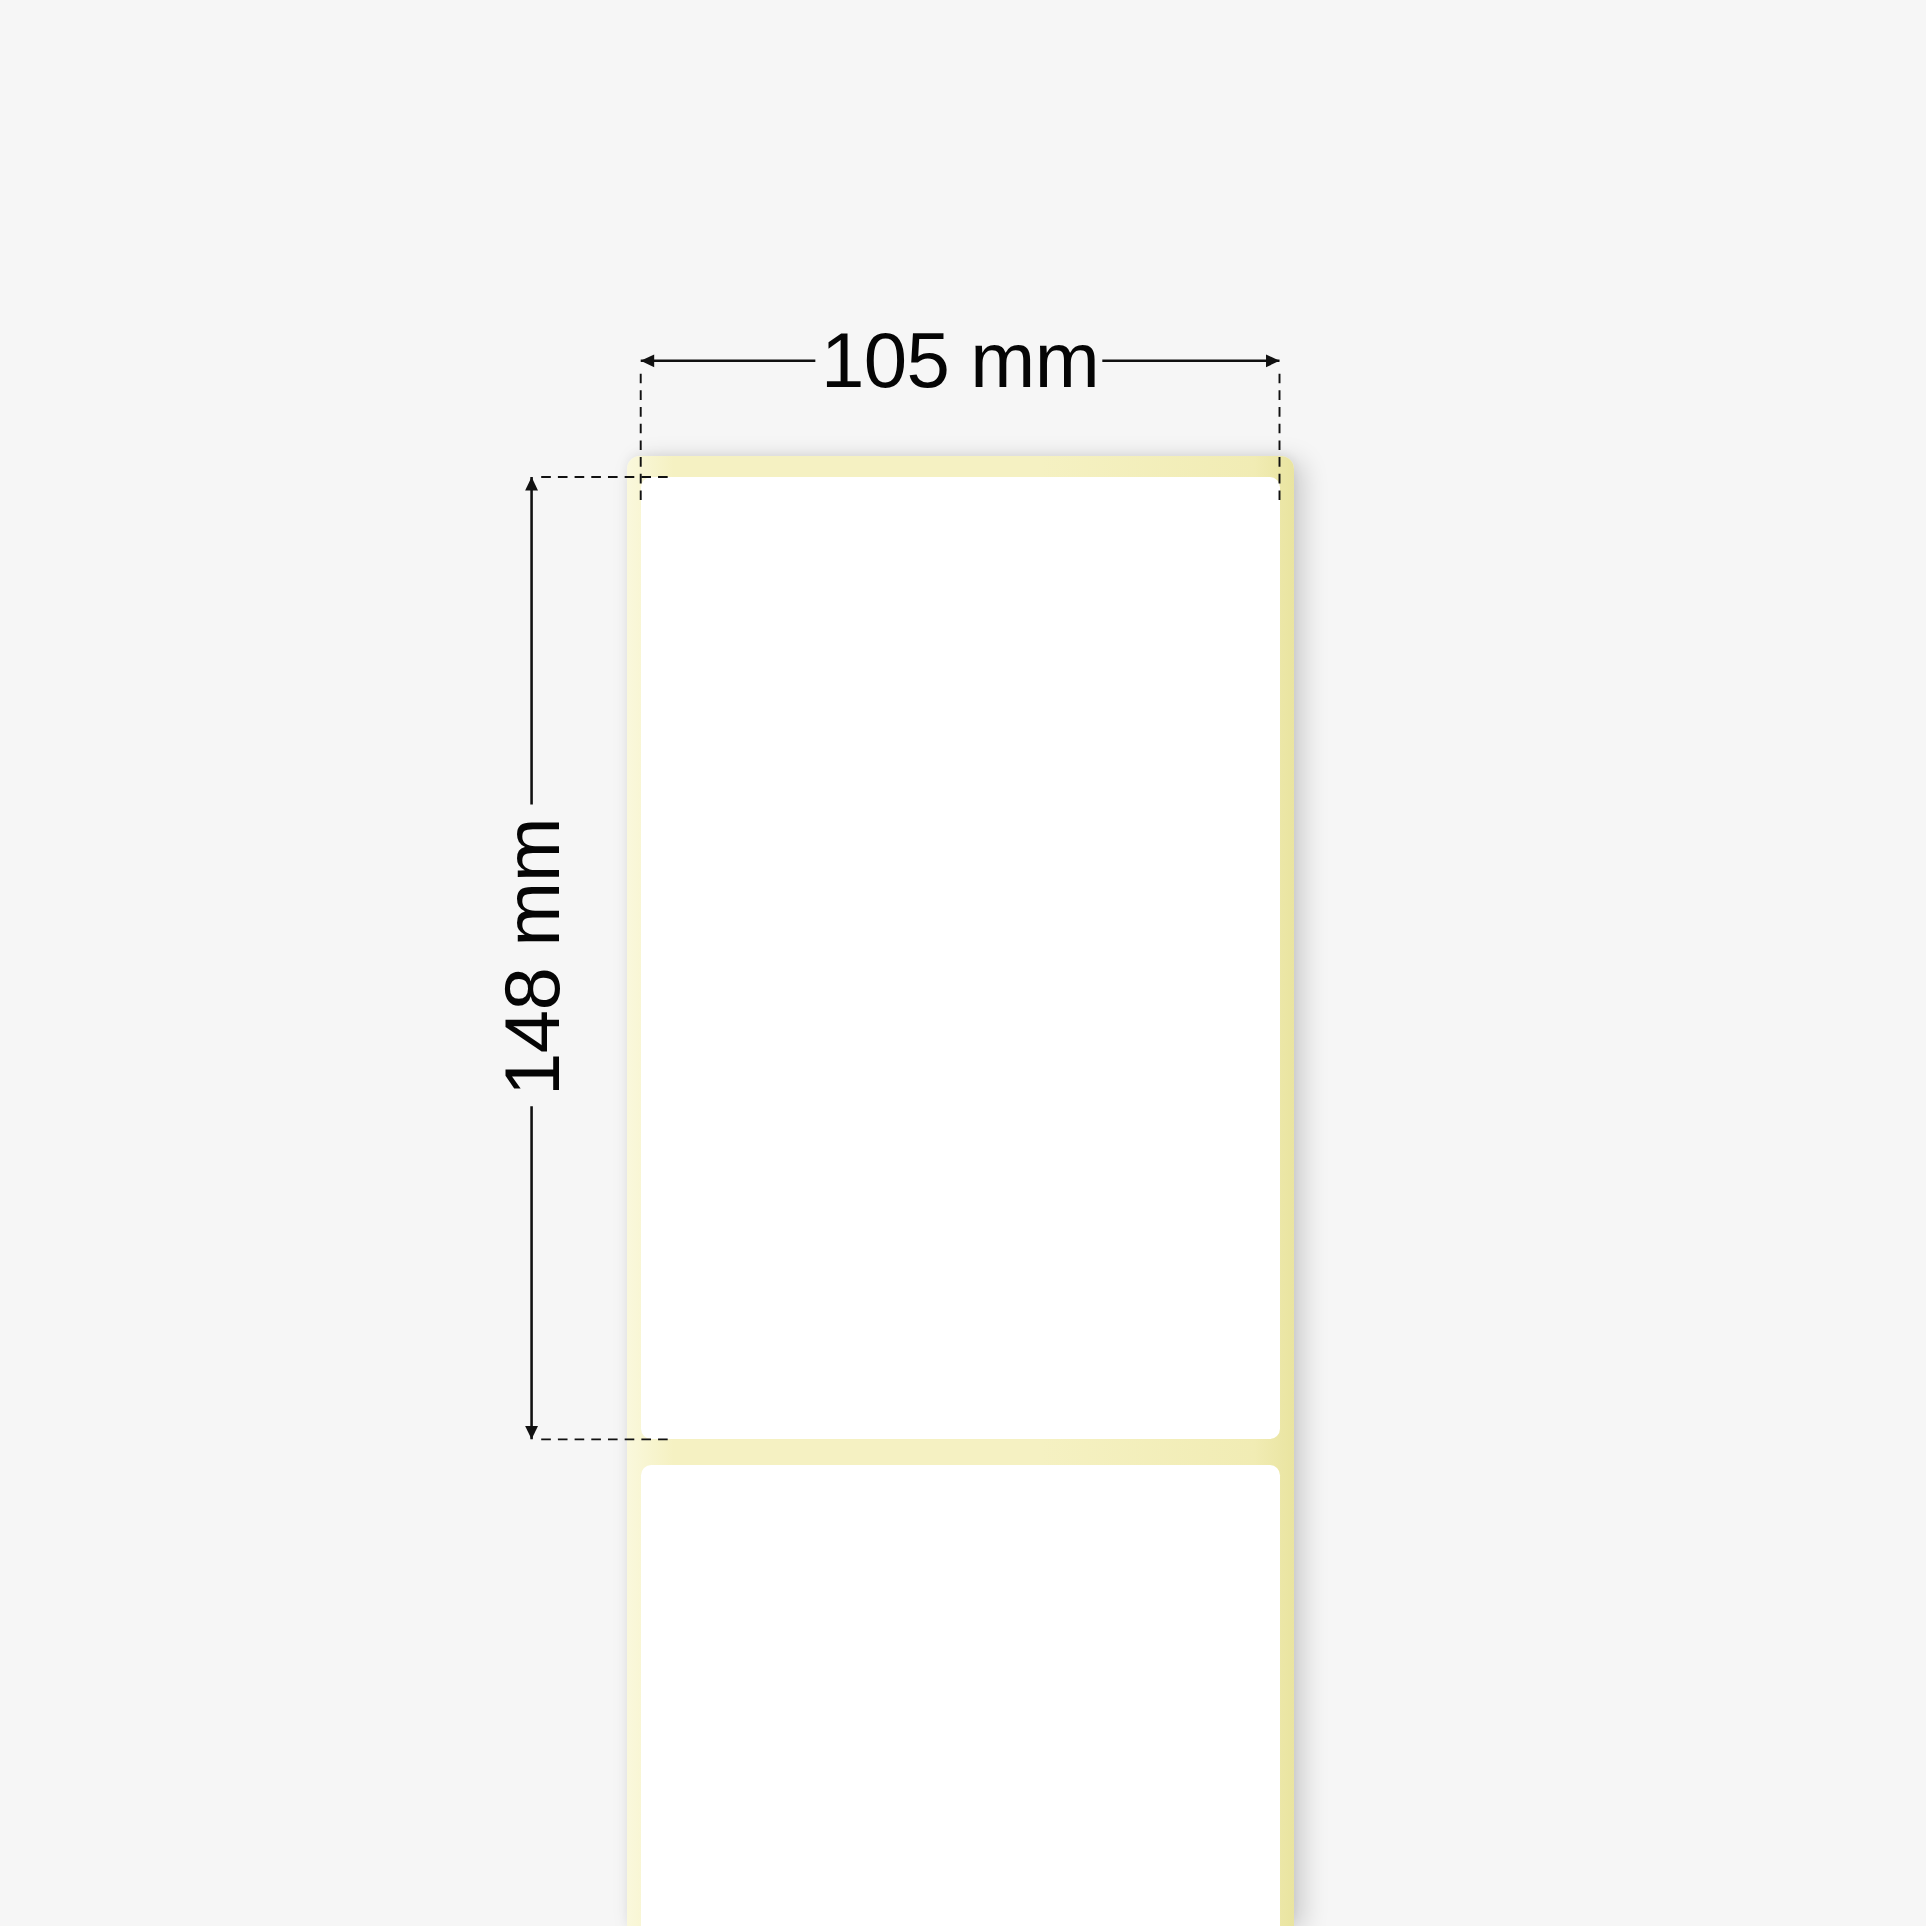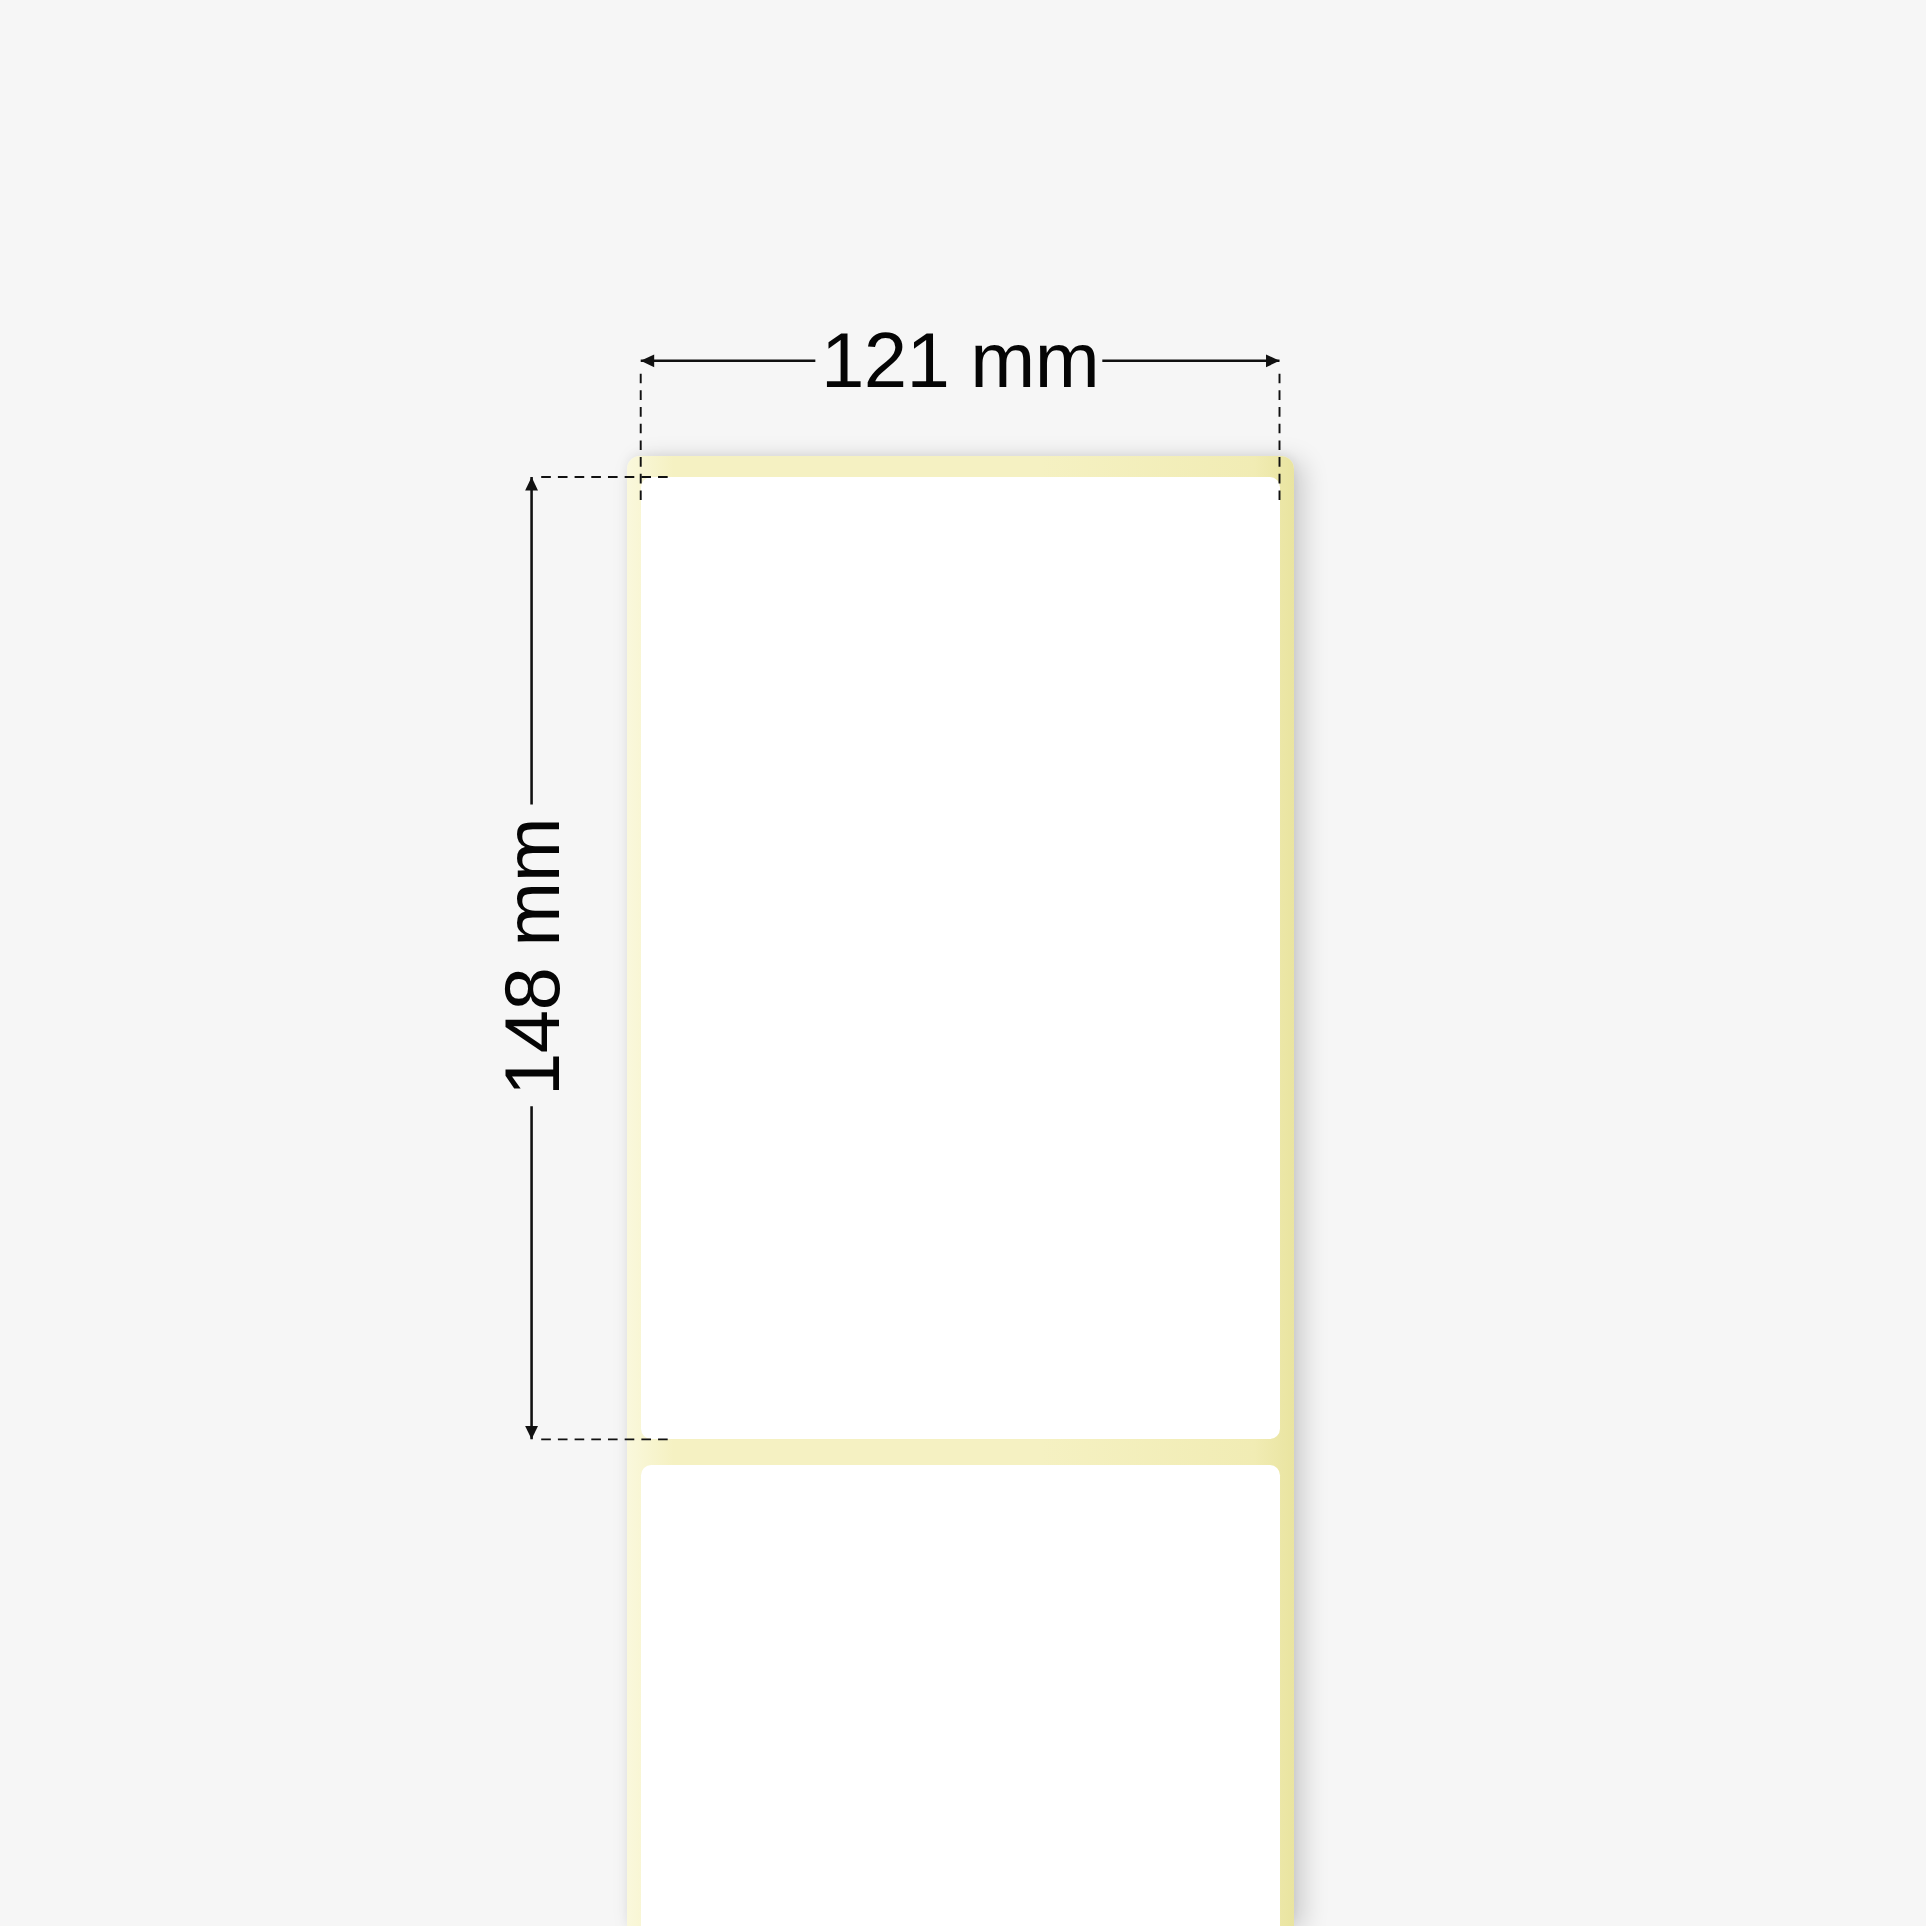--- a/index.html
+++ b/index.html
@@ -106,18 +106,18 @@
     <g>
       <line class="dash" x1="843" y1="743" x2="1040" y2="743"></line>
       <line class="dash" x1="843" y1="2242" x2="1040" y2="2242"></line>
       <line class="solid" x1="828" y1="743" x2="828" y2="1253"></line>
       <line class="solid" x1="828" y1="1723" x2="828" y2="2242"></line>
       <polygon class="head" points="828,743 818,764 838,764"></polygon>
       <polygon class="head" points="828,2242 818,2221 838,2221"></polygon>
     </g>
   </svg>
 
-  <div class="dim-text dim-text-width">121 mm</div>
+  <div class="dim-text dim-text-width">105 mm</div>
 
   <div class="dim-text dim-text-height">148 mm</div>
 
 </div>
 
 
 </body></html>

